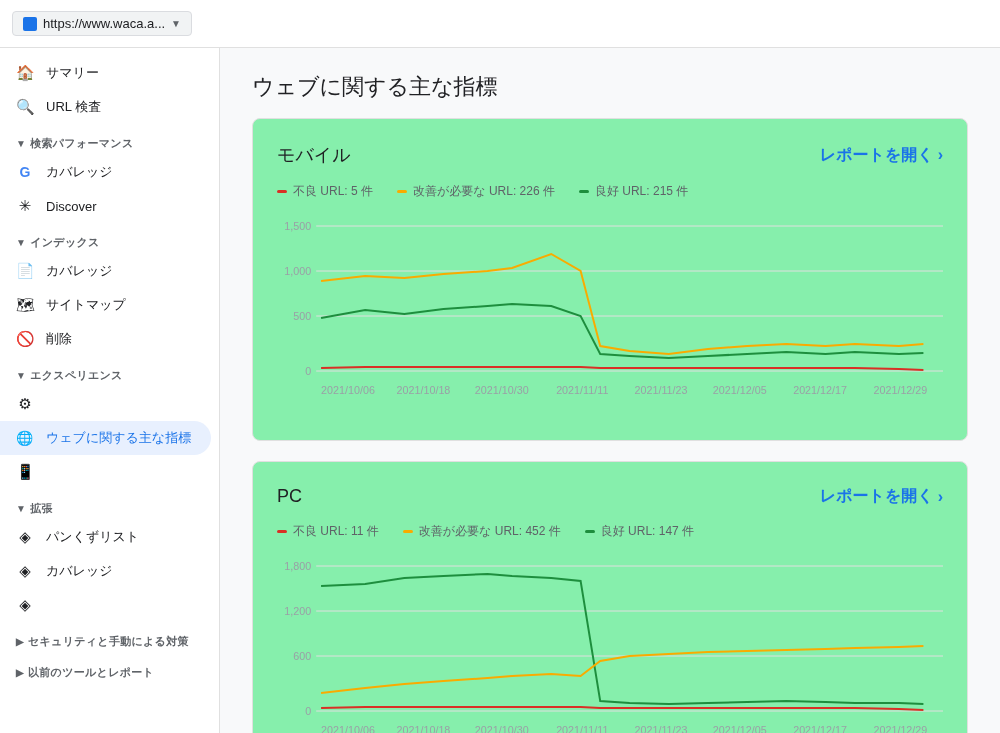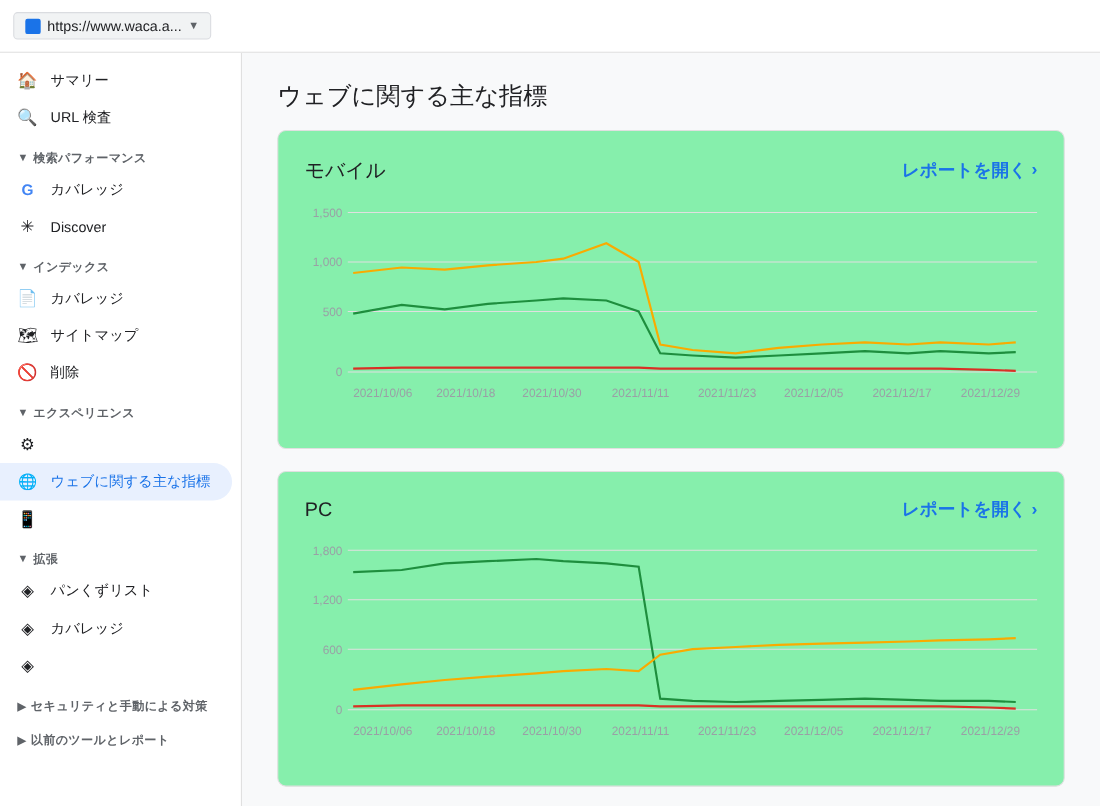--- a/index.html
+++ b/index.html
@@ -274,20 +274,34 @@
     <h1 class="page-title">ウェブに関する主な指標</h1>
 
 
     <div class="card">
       <div class="card-header">
         <span class="card-title">モバイル</span>
         <a class="card-link">
           <span>レポートを開く</span>
           <span>›</span>
         </a>
+      </div>
+      <div class="legend">
+        <div class="legend-item">
+          <div class="legend-dot" style="background:#d93025;"></div>
+          <span>不良 URL: 5 件</span>
+        </div>
+        <div class="legend-item">
+          <div class="legend-dot" style="background:#f9ab00;"></div>
+          <span>改善が必要な URL: 226 件</span>
+        </div>
+        <div class="legend-item">
+          <div class="legend-dot" style="background:#1e8e3e;"></div>
+          <span>良好 URL: 215 件</span>
+        </div>
       </div>
       <div class="chart-container">
         <svg class="chart" viewBox="0 0 680 200" preserveAspectRatio="none" id="mobile-svg">
 
           <line x1="40" y1="10" x2="680" y2="10" class="grid-line"></line>
           <line x1="40" y1="55" x2="680" y2="55" class="grid-line"></line>
           <line x1="40" y1="100" x2="680" y2="100" class="grid-line"></line>
           <line x1="40" y1="155" x2="680" y2="155" class="grid-line"></line>
 
           <text x="35" y="14" class="y-axis-label" text-anchor="end">1,500</text>
@@ -314,20 +328,34 @@
     </div>
 
     <div class="card">
       <div class="card-header">
         <span class="card-title">PC</span>
         <a class="card-link">
           <span>レポートを開く</span>
           <span>›</span>
         </a>
       </div>
+      <div class="legend">
+        <div class="legend-item">
+          <div class="legend-dot" style="background:#d93025;"></div>
+          <span>不良 URL: 11 件</span>
+        </div>
+        <div class="legend-item">
+          <div class="legend-dot" style="background:#f9ab00;"></div>
+          <span>改善が必要な URL: 452 件</span>
+        </div>
+        <div class="legend-item">
+          <div class="legend-dot" style="background:#1e8e3e;"></div>
+          <span>良好 URL: 147 件</span>
+        </div>
+      </div>
       <div class="chart-container">
         <svg class="chart" viewBox="0 0 680 200" preserveAspectRatio="none" id="pc-svg">
 
           <line x1="40" y1="10" x2="680" y2="10" class="grid-line"></line>
           <line x1="40" y1="55" x2="680" y2="55" class="grid-line"></line>
           <line x1="40" y1="100" x2="680" y2="100" class="grid-line"></line>
           <line x1="40" y1="155" x2="680" y2="155" class="grid-line"></line>
 
           <text x="35" y="14" class="y-axis-label" text-anchor="end">1,800</text>
           <text x="35" y="59" class="y-axis-label" text-anchor="end">1,200</text>

